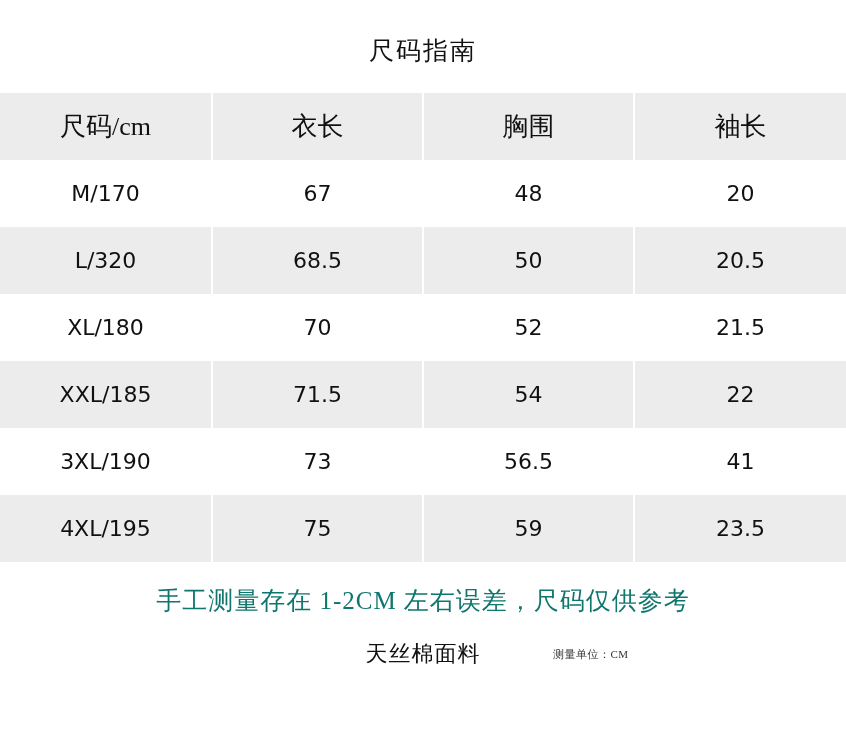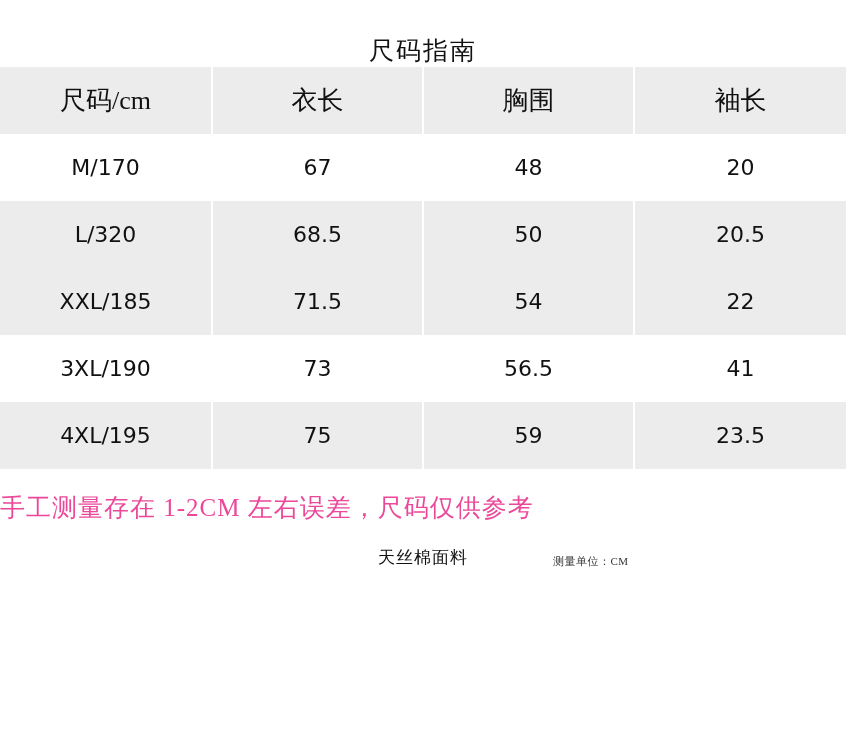--- a/index.html
+++ b/index.html
@@ -30,20 +30,21 @@
   }
   .title-cn {
     text-align: center;
     font-family: "Liberation Serif", serif;
     font-size: 25px;
     letter-spacing: 2px;
     color: #111;
     margin-top: 34px;
   }
   table.size-table {
+    margin-top: 26px;
     width: 846px;
     border-collapse: collapse;
     table-layout: fixed;
   }
   table.size-table th,
   table.size-table td {
     text-align: center;
     vertical-align: middle;
     border-right: 2px solid #ffffff;
     padding: 0;
@@ -71,39 +72,39 @@
   }
   tr.row-plain th,
   tr.row-plain td {
     background: #ffffff;
   }
   .col-0 { width: 212px; }
   .col-1 { width: 211px; }
   .col-2 { width: 211px; }
   .col-3 { width: 212px; }
   .note {
-    text-align: left;
+    text-align: center;
     font-family: "Liberation Serif", serif;
     font-size: 25px;
-    color: #ec4899;
+    color: #0f766e;
     margin-top: 22px;
     letter-spacing: 1px;
   }
   .footer {
     margin-top: 22px;
     position: relative;
     height: 40px;
   }
   .fabric {
     position: absolute;
     left: 0;
     right: 0;
     text-align: center;
     font-family: "Liberation Serif", serif;
-    font-size: 17px;
+    font-size: 22px;
     color: #111;
     letter-spacing: 1px;
   }
   .unit {
     position: absolute;
     left: 553px;
     top: 8px;
     font-family: "Liberation Serif", serif;
     font-size: 11px;
     color: #333;
@@ -138,20 +139,26 @@
         <td>67</td>
         <td>48</td>
         <td>20</td>
       </tr>
       <tr class="row-shaded">
         <td>L/320</td>
         <td>68.5</td>
         <td>50</td>
         <td>20.5</td>
       </tr>
+      <tr class="row-plain">
+        <td>XL/180</td>
+        <td>70</td>
+        <td>52</td>
+        <td>21.5</td>
+      </tr>
       <tr class="row-shaded">
         <td>XXL/185</td>
         <td>71.5</td>
         <td>54</td>
         <td>22</td>
       </tr>
       <tr class="row-plain">
         <td>3XL/190</td>
         <td>73</td>
         <td>56.5</td>

